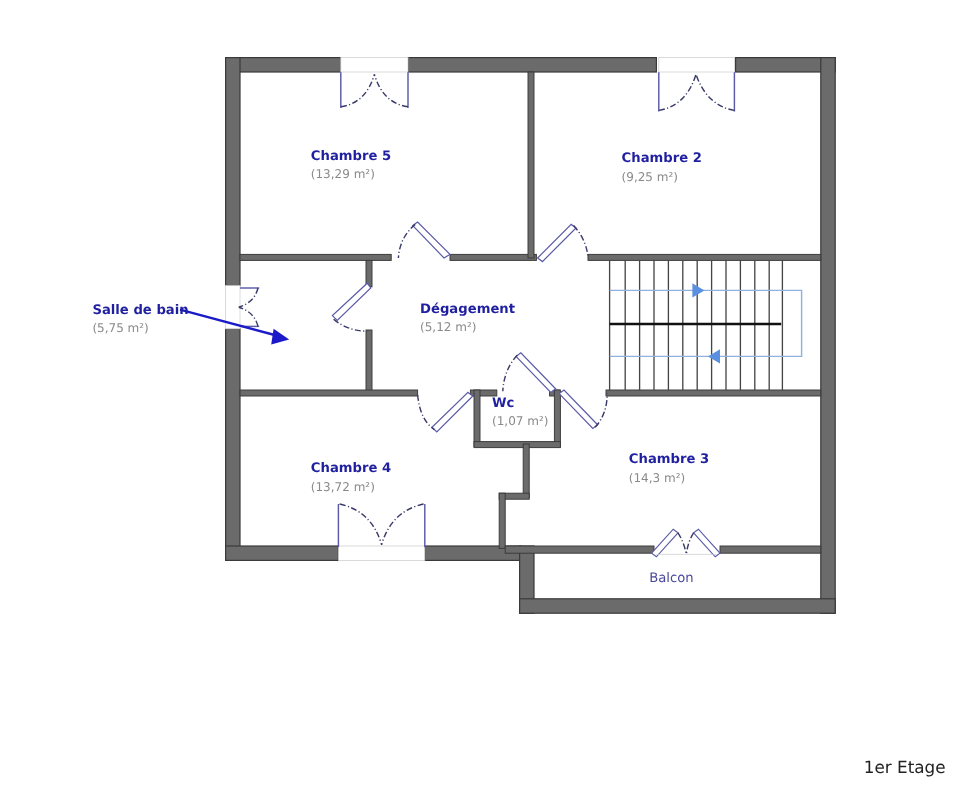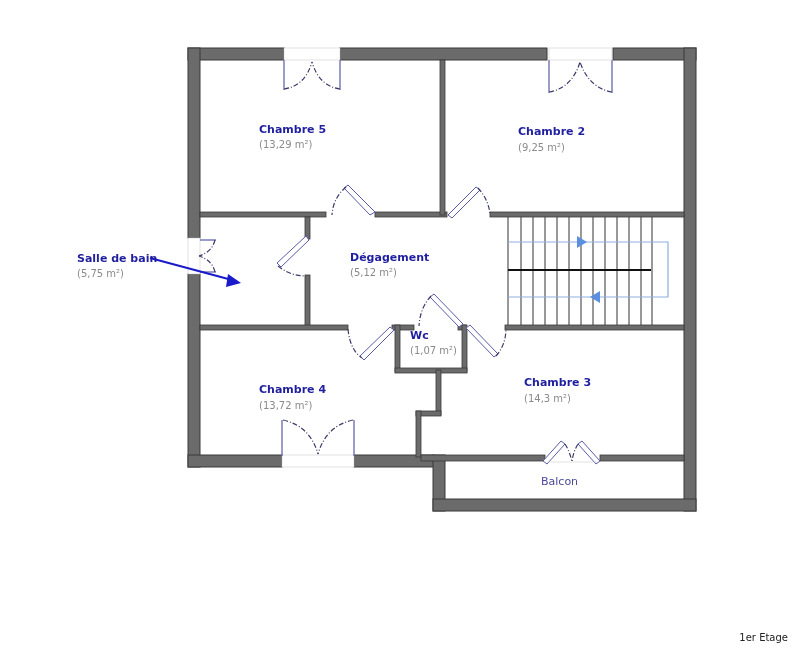--- a/index.html
+++ b/index.html
@@ -1,21 +1,21 @@
 <!DOCTYPE html>
 <html><head>
 <meta charset="utf-8">
 <style>
   html, body { margin: 0; padding: 0; background: #ffffff; }
   body { width: 800px; height: 662px; position: relative; overflow: hidden; font-family: "DejaVu Sans", "Liberation Sans", sans-serif; }
   svg { position: absolute; left: 0; top: 0; }
   .room-name { font-family: "DejaVu Sans", "Liberation Sans", sans-serif; font-size: 11px; font-weight: bold; fill: #1f1fa0; }
   .room-area { font-family: "DejaVu Sans", "Liberation Sans", sans-serif; font-size: 10px; fill: #8a8a8a; }
   .balcon-name { font-family: "DejaVu Sans", "Liberation Sans", sans-serif; font-size: 11px; fill: #4a4a9a; }
-  .floor-label { position: absolute; right: 12px; top: 632px; font-family: "DejaVu Sans", "Liberation Sans", sans-serif; font-size: 10px; color: #222; margin-left: 30px; }
+  .floor-label { position: absolute; right: 12px; top: 632px; font-family: "DejaVu Sans", "Liberation Sans", sans-serif; font-size: 14px; color: #222; margin-left: 30px; }
   .wall { fill: #6b6b6b; stroke: #3a3a3a; stroke-width: 1; }
   .iwall { fill: #6b6b6b; stroke: #3a3a3a; stroke-width: 0.8; }
   .door-arc { fill: none; stroke: #3b3b6b; stroke-width: 1.2; stroke-dasharray: 5 2 1 2; }
   .door-jamb { stroke: #5a5aa8; stroke-width: 1.2; }
   .door-leaf { fill: #ffffff; stroke: #5a5aa8; stroke-width: 1; }
   .stair-line { stroke: #444; stroke-width: 1.1; }
   .stair-path { fill: none; stroke: #8fb0e0; stroke-width: 1.2; }
   .stair-arrow { fill: #5b8fe0; }
 </style>
 </head>

